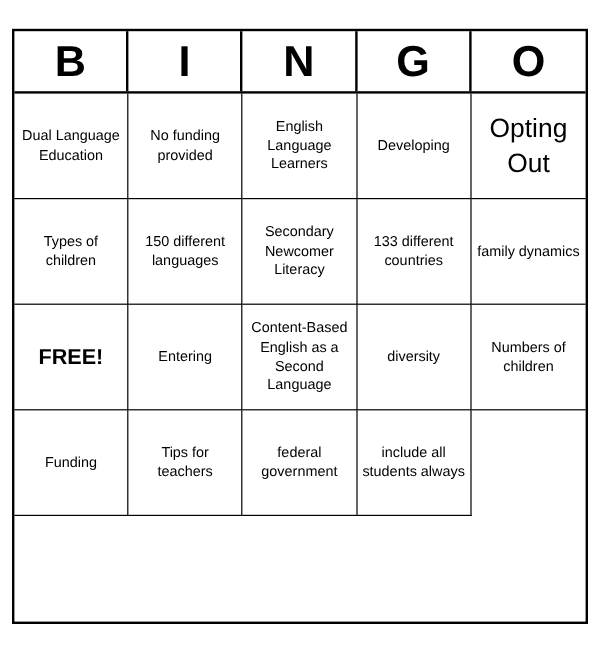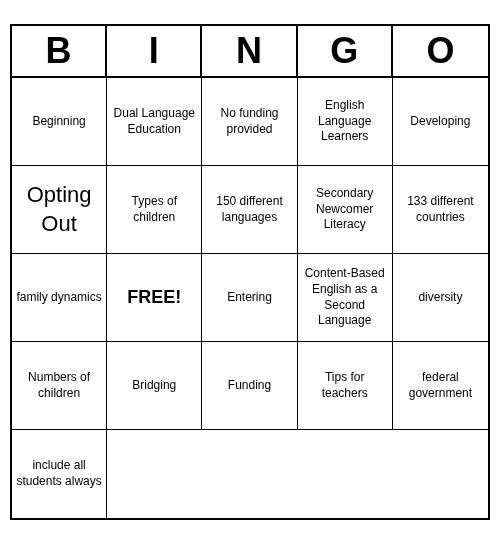--- a/index.html
+++ b/index.html
@@ -76,35 +76,33 @@
 
 <div class="bingo-container">
   <div class="bingo-header">
   <div class="bingo-header-cell">B</div>
       <div class="bingo-header-cell">I</div>
       <div class="bingo-header-cell">N</div>
       <div class="bingo-header-cell">G</div>
       <div class="bingo-header-cell">O</div>
     </div>
   <div class="bingo-grid">
-      <div class="bingo-cell">Beginning</div>
       <div class="bingo-cell">Dual Language Education</div>
       <div class="bingo-cell">No funding provided</div>
       <div class="bingo-cell">English Language Learners</div>
       <div class="bingo-cell">Developing</div>
       <div class="bingo-cell large-text">Opting Out</div>
       <div class="bingo-cell">Types of children</div>
       <div class="bingo-cell">150 different languages</div>
       <div class="bingo-cell">Secondary Newcomer Literacy</div>
       <div class="bingo-cell">133 different countries</div>
       <div class="bingo-cell">family dynamics</div>
       <div class="bingo-cell free">FREE!</div>
       <div class="bingo-cell">Entering</div>
       <div class="bingo-cell">Content-Based English as a Second Language</div>
       <div class="bingo-cell">diversity</div>
       <div class="bingo-cell">Numbers of children</div>
-      <div class="bingo-cell">Bridging</div>
       <div class="bingo-cell">Funding</div>
       <div class="bingo-cell">Tips for teachers</div>
       <div class="bingo-cell">federal government</div>
       <div class="bingo-cell">include all students always</div>
     </div>
 </div>
 
 </body></html>

